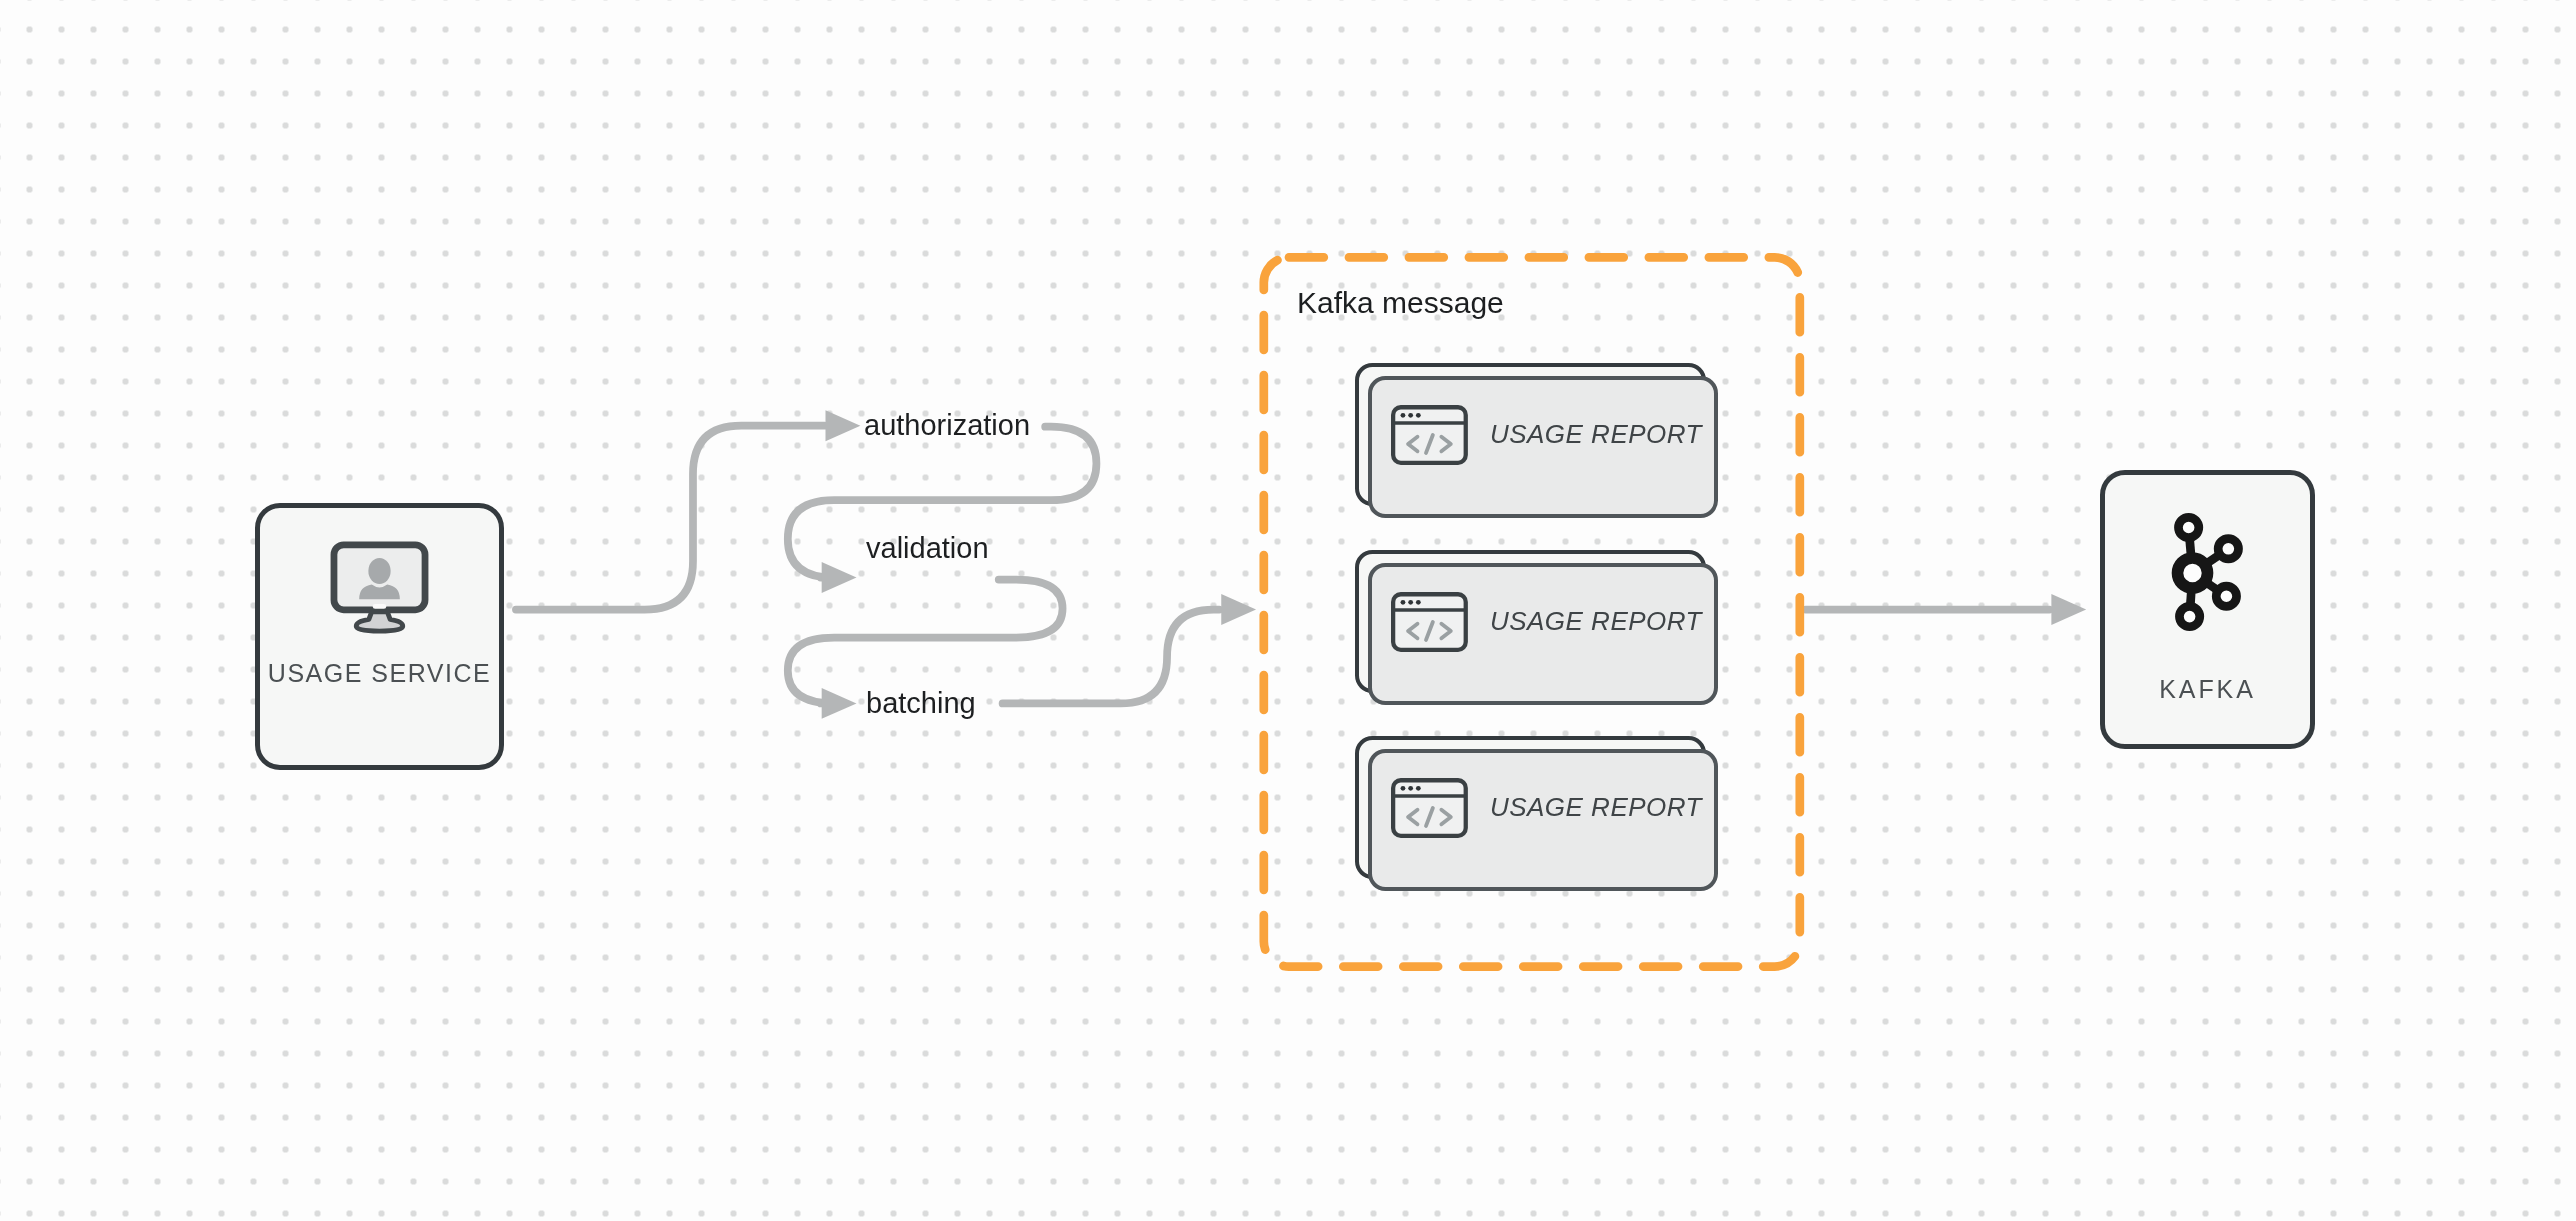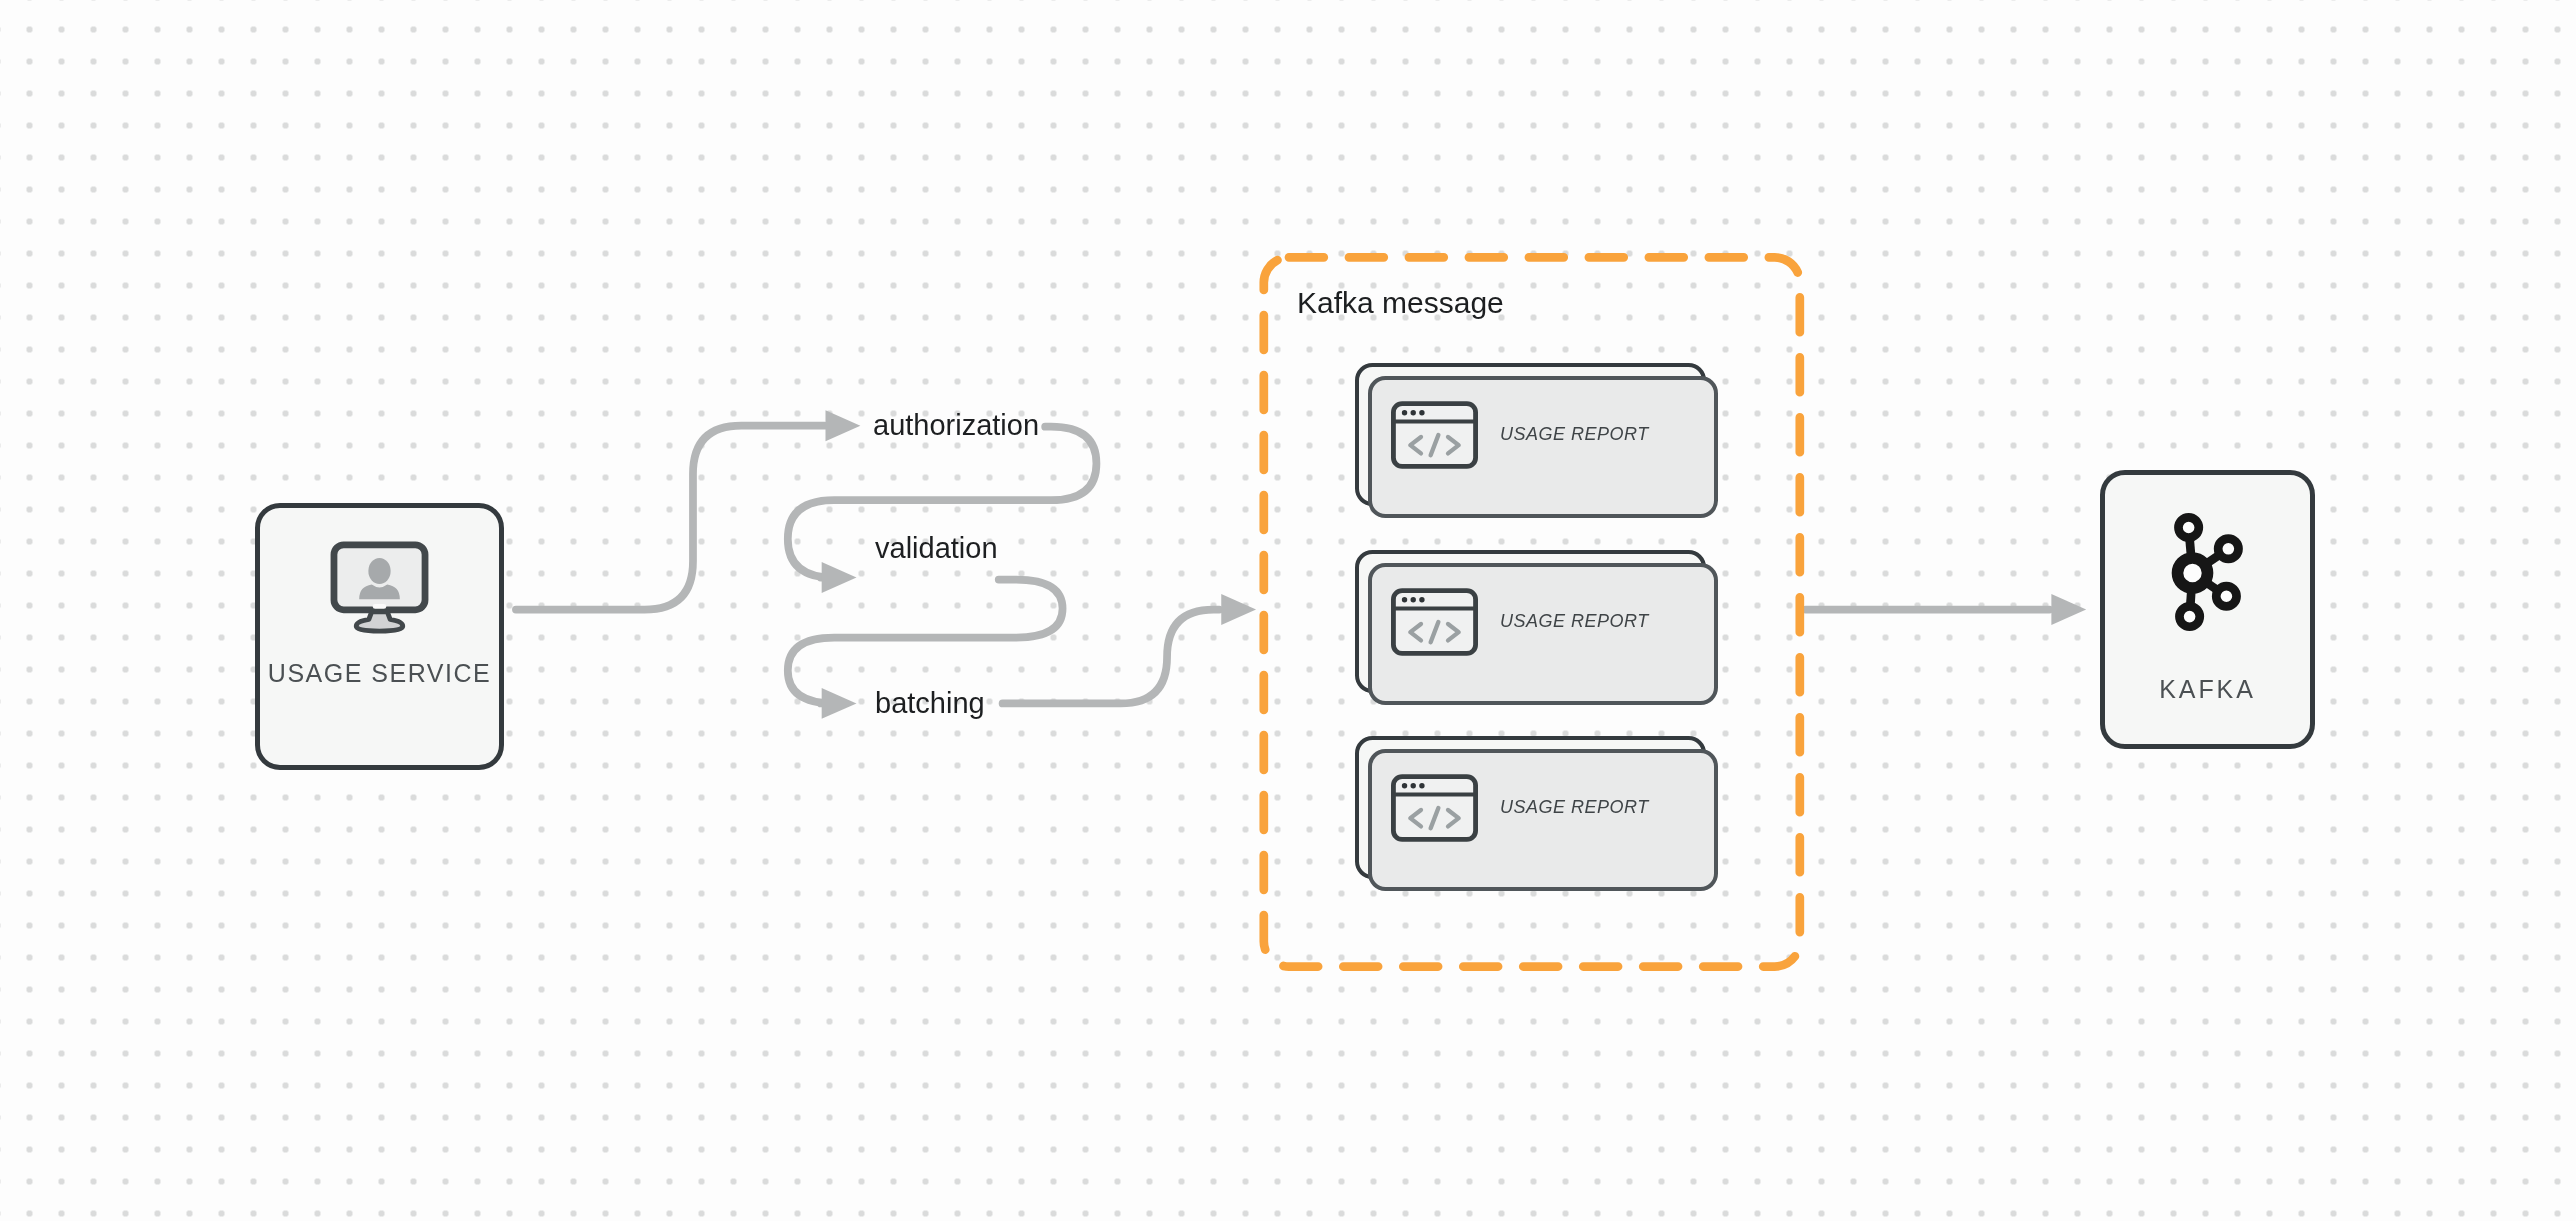--- a/index.html
+++ b/index.html
@@ -63,21 +63,20 @@
 
   
   .flow-label {
     position: absolute;
     font-size: 29px;
     font-weight: 500;
     color: #1d1f21;
     line-height: 33px;
     white-space: nowrap;
     z-index: 2;
-    margin-left: 9px;
   }
   #flow-label-authorization { left: 864px; top: 409px; }
   #flow-label-validation    { left: 866px; top: 532px; }
   #flow-label-batching      { left: 866px; top: 687px; }
 
   
   #kafka-message-title {
     position: absolute;
     left: 1297px; top: 284px;
     font-size: 30px;
@@ -110,21 +109,21 @@
     background: #e9eaea;
     border: 4.8px solid #50565a;
     border-radius: 17.4px;
     z-index: -1;
   }
   #report-card-1 { top: 363px; }
   #report-card-2 { top: 550px; }
   #report-card-3 { top: 736px; }
   .report-label {
     margin-left: 22px;
-    font-size: 18px;
+    font-size: 26px;
     font-style: italic;
     letter-spacing: 0.5px;
     color: #3f4447;
     white-space: nowrap;
   }
 </style>
 </head>
 <body>
 
 <div id="canvas">

